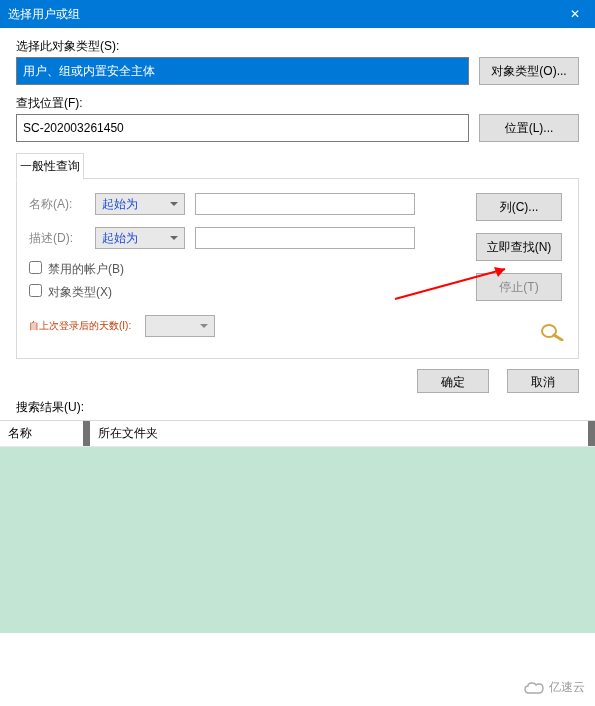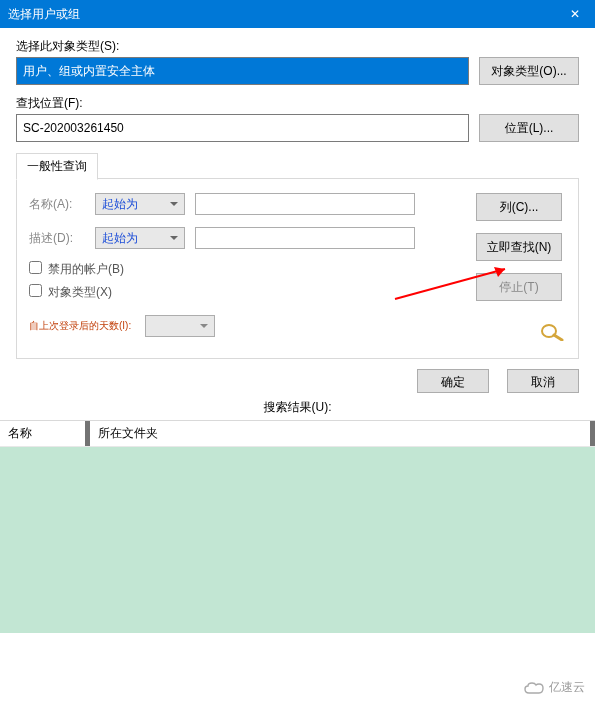--- a/index.html
+++ b/index.html
@@ -11,21 +11,21 @@
     .field-row { margin-bottom: 4px; }
     .field-label { font-size: 12px; color: #000; margin-bottom: 2px; display: block; }
     .row-flex { display: flex; gap: 10px; align-items: stretch; margin-bottom: 10px; }
     .text-input { border: 1px solid #7a7a7a; padding: 4px 6px; font-size: 12px; background: #fff; }
     .text-input.selected { background: #0078d7; color: #fff; }
     .object-type-input { flex: 1; height: 28px; }
     .btn { border: 1px solid #adadad; background: #e1e1e1; padding: 4px 8px; font-size: 12px; cursor: pointer; min-width: 100px; height: 28px; text-align: center; }
     .btn:disabled { color: #888; }
     .tab-container { border: 1px solid #d9d9d9; border-top: none; padding: 14px 12px; position: relative; margin-top: 0; }
     .tab-header { display: flex; position: relative; z-index: 2; }
-    .tab { border: 1px solid #d9d9d9; border-bottom: 1px solid #fff; background: #fff; padding: 4px 10px; font-size: 12px; position: relative; top: 1px; }
+    .tab { border: 1px solid #d9d9d9; border-bottom: 1px solid #fff; background: #fff; padding: 4px 3px; font-size: 12px; position: relative; top: 1px; }
     .tab-line { border-top: 1px solid #d9d9d9; margin-top: -1px; position: relative; z-index: 1; }
     .query-layout { display: flex; gap: 20px; }
     .query-left { flex: 1; }
     .query-right { width: 90px; display: flex; flex-direction: column; gap: 12px; }
     .query-right .btn { min-width: 86px; width: 86px; }
     .form-row { display: flex; align-items: center; gap: 10px; margin-bottom: 12px; }
     .form-row label { width: 56px; color: #888; font-size: 12px; }
     .combo { border: 1px solid #adadad; background: #e8e8e8; height: 22px; width: 90px; padding: 0 18px 0 6px; font-size: 12px; color: #1d4ed8; position: relative; display: flex; align-items: center; }
     .combo::after { content: ""; position: absolute; right: 6px; top: 50%; transform: translateY(-50%); border-left: 4px solid transparent; border-right: 4px solid transparent; border-top: 4px solid #666; }
     .text-field { border: 1px solid #adadad; height: 22px; width: 220px; background: #fff; }
@@ -33,24 +33,24 @@
     .checkbox-row input[type="checkbox"] { width: 13px; height: 13px; }
     .checkbox-row label { color: #555; font-size: 12px; }
     .days-row { display: flex; align-items: center; gap: 14px; margin-top: 14px; }
     .days-row label { color: #c2410c; font-size: 10px; }
     .days-combo { border: 1px solid #adadad; background: #e8e8e8; height: 22px; width: 70px; position: relative; }
     .days-combo::after { content: ""; position: absolute; right: 6px; top: 50%; transform: translateY(-50%); border-left: 4px solid transparent; border-right: 4px solid transparent; border-top: 4px solid #888; }
     .search-icon { text-align: right; margin-top: 8px; }
     .search-icon svg { width: 28px; height: 20px; }
     .dialog-buttons { display: flex; justify-content: flex-end; gap: 18px; padding: 10px 16px 6px 16px; }
     .dialog-buttons .btn { min-width: 72px; width: 72px; height: 24px; }
-    .results-label { padding: 0 16px 4px 16px; font-size: 12px; text-align: center; }
+    .results-label { padding: 0 16px 4px 16px; font-size: 12px; }
     .results-table { width: 100%; border-top: 1px solid #d9d9d9; }
     .results-header { display: flex; background: #fff; border-bottom: 1px solid #e8e8e8; }
-    .results-header .col { padding: 4px 8px; border-right: 5px solid #737373; font-size: 12px; }
+    .results-header .col { padding: 4px 8px; border-right: 7px solid #737373; font-size: 12px; }
     .col-name { width: 90px; }
     .col-folder { flex: 1; }
     .results-body { background: #c2e6d3; height: 186px; }
     .arrow { position: absolute; left: 390px; top: 264px; pointer-events: none; z-index: 10; }
     .footer-logo { position: absolute; right: 10px; bottom: 10px; color: #999; font-size: 13px; display: flex; align-items: center; gap: 4px; }
     .footer-logo svg { width: 22px; height: 16px; }
   </style>
 </head>
 <body>
 

